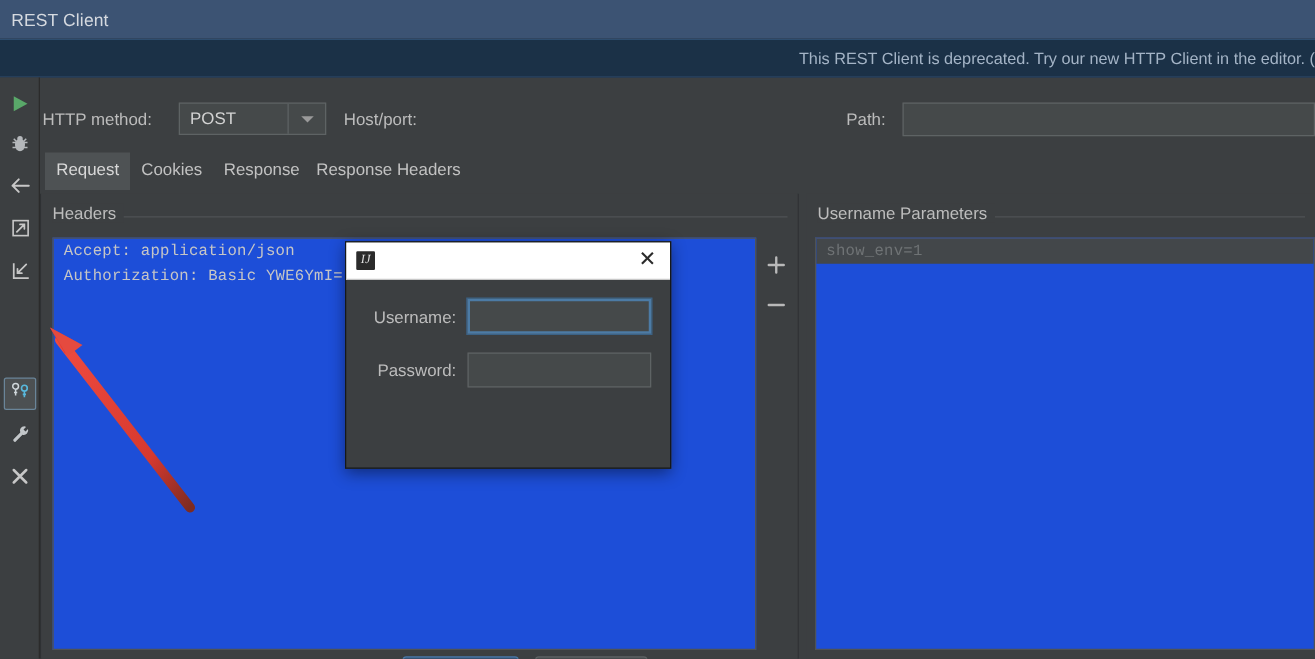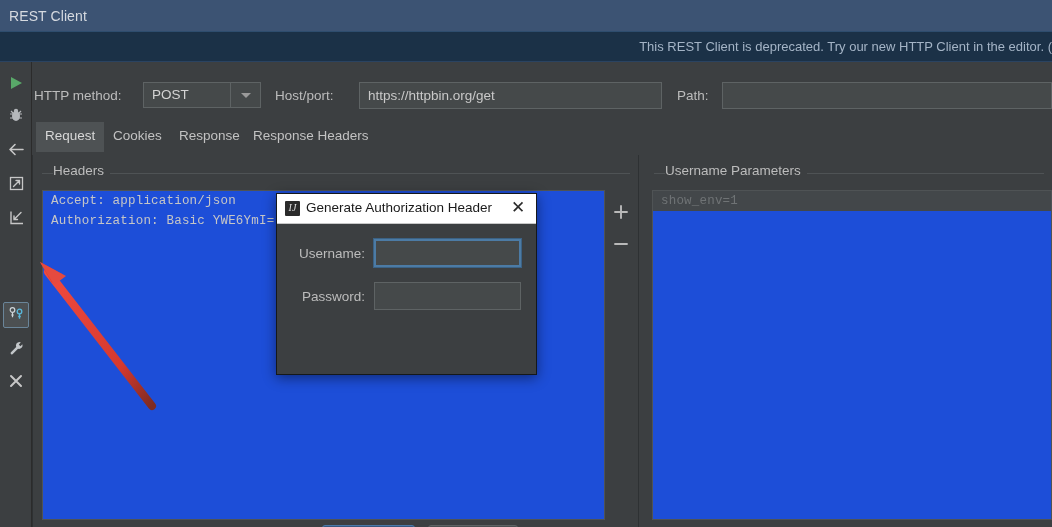--- a/index.html
+++ b/index.html
@@ -177,21 +177,21 @@
     background: #3c3f41;
   }
   .sep-v {
     position: absolute;
     top: 155px;
     width: 1px; height: 372px;
     background: #2e3133;
   }
   .group-title {
     position: absolute;
-    left: 20px; top: 8px;
+    left: 9px; top: 8px;
     font-size: 13.5px;
     color: #bdbdbd;
     background: #3c3f41;
     padding-right: 6px;
     z-index: 3;
   }
   .group-line {
     position: absolute;
     left: 9px; top: 18px;
     height: 1px;
@@ -423,21 +423,20 @@
 
   <div class="combo" style="left:111px; width:118px;">
     <div class="val">POST</div>
     <div class="arrowbox">
         <span class="caret"></span>
       </div>
   </div>
 
   <div class="lbl" style="left:243px;">Host/port:</div>
 
-  <div class="txtfield" style="left:327px; width:303px;">https://httpbin.org/get</div>
 
   <div class="lbl" style="left:645px;">Path:</div>
 
   <div class="txtfield" style="left:690px; width:330px;" placeholder=""></div>
 </div>
 
 <div class="tabstrip">
   <div class="tab active" style="left:4px;">Request</div>
   <div class="tab" style="left:72px;">Cookies</div>
   <div class="tab" style="left:138px;">Response</div>
@@ -477,21 +476,20 @@
   <div class="group-line" style="width:390px;"></div>
 
   <div class="listbox" style="left:7px; top:35px; width:400px; height:330px;">
     <div class="prow">show_env=1</div>
   </div>
 </div>
 
 <div class="dialog">
   <div class="dlg-title">
     <div class="dlg-icon">IJ</div>
-    <div class="dlg-title-text">Generate Authorization Header</div>
     <div class="dlg-close">✕</div>
   </div>
 
   <div class="dlg-lbl" style="left:10px; top:52px; width:78px;">Username:</div>
   <div class="dlg-input focused" style="left:97px; top:45px; width:147px;"></div>
 
   <div class="dlg-lbl" style="left:10px; top:95px; width:78px;">Password:</div>
   <div class="dlg-input normal" style="left:97px; top:88px; width:147px;"></div>
 
   <div class="dlg-btn primary" style="left:45px;  width:93px;">OK</div>

